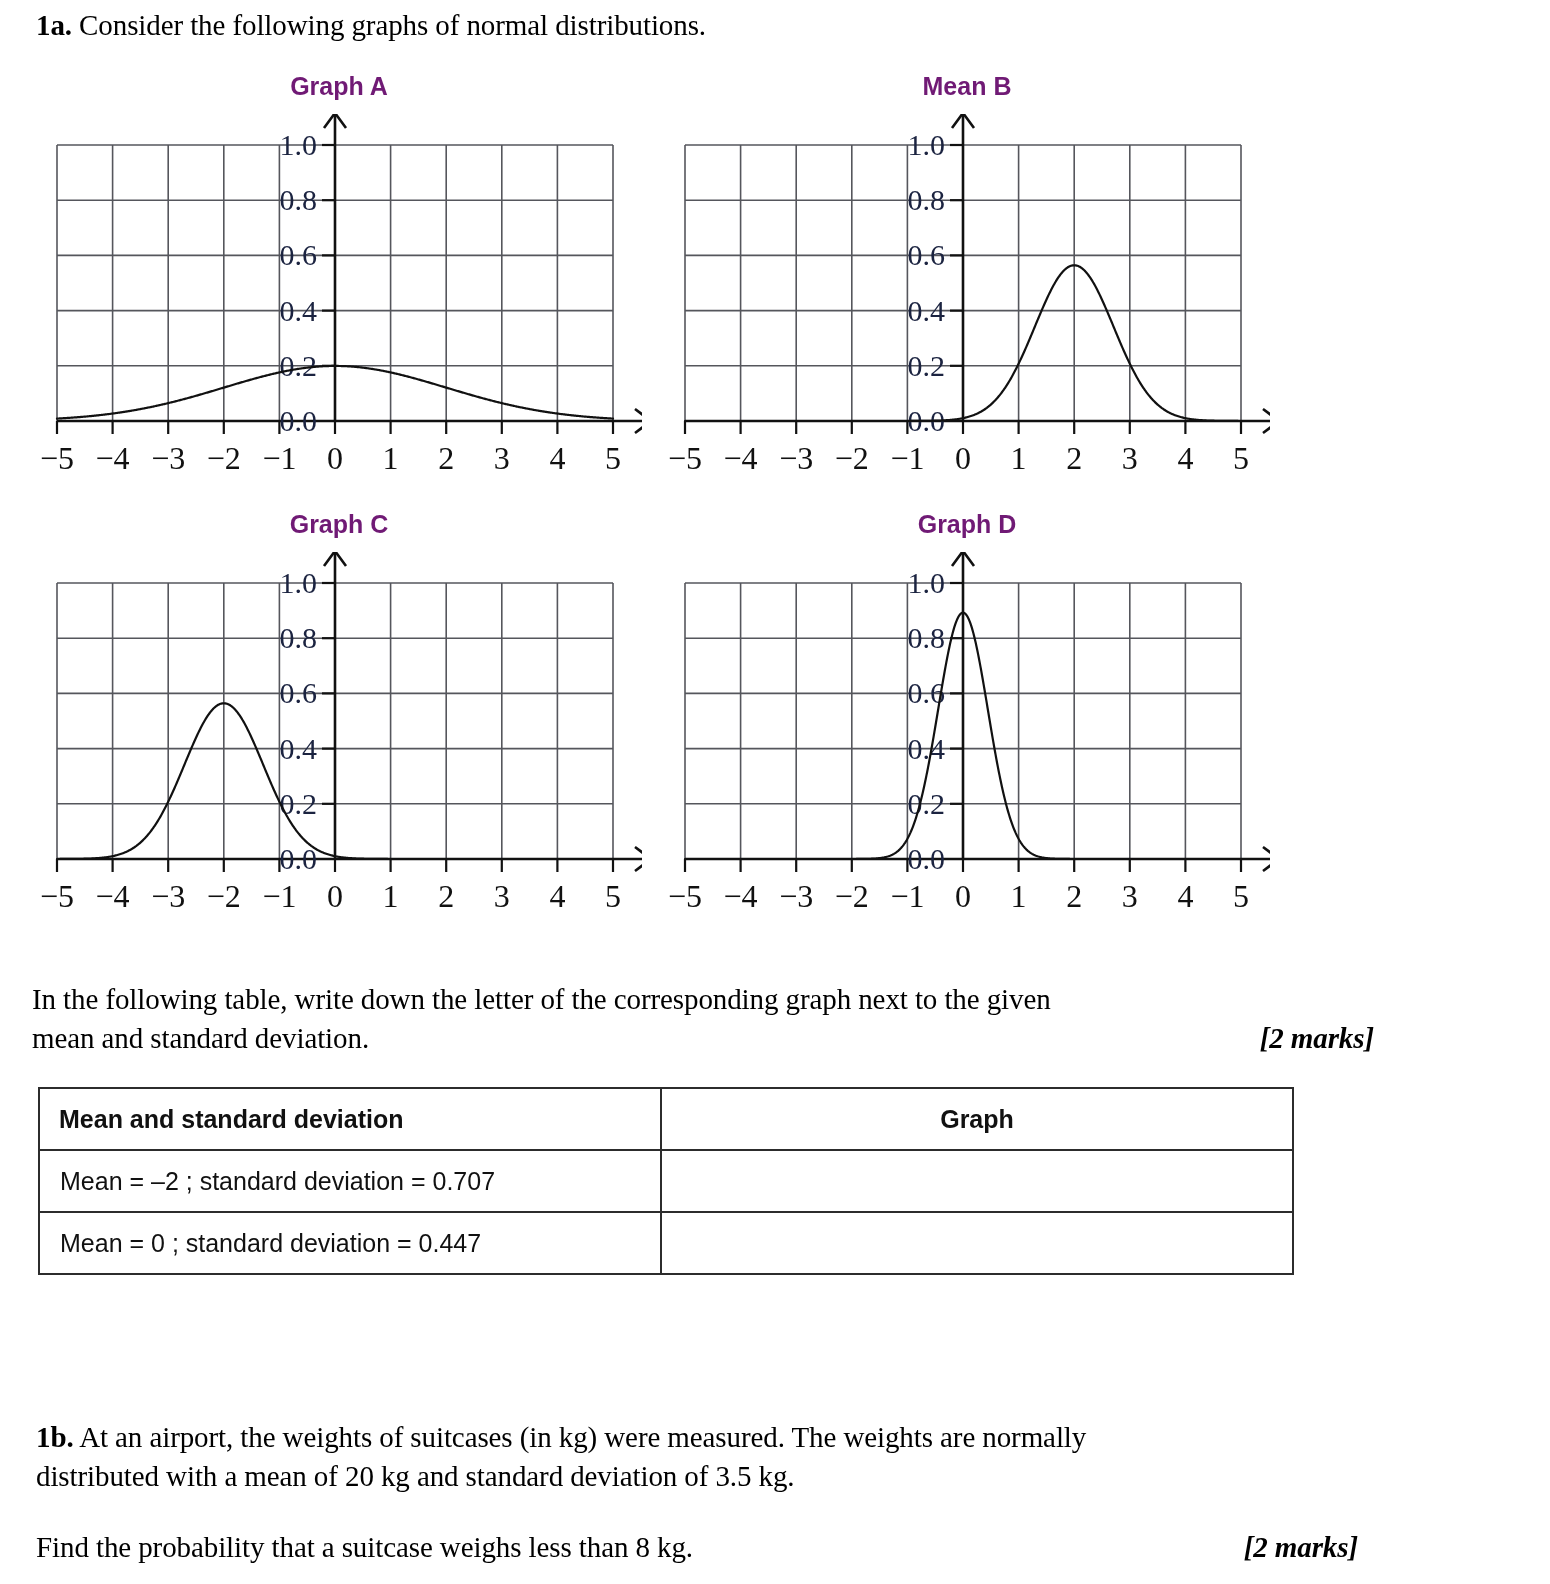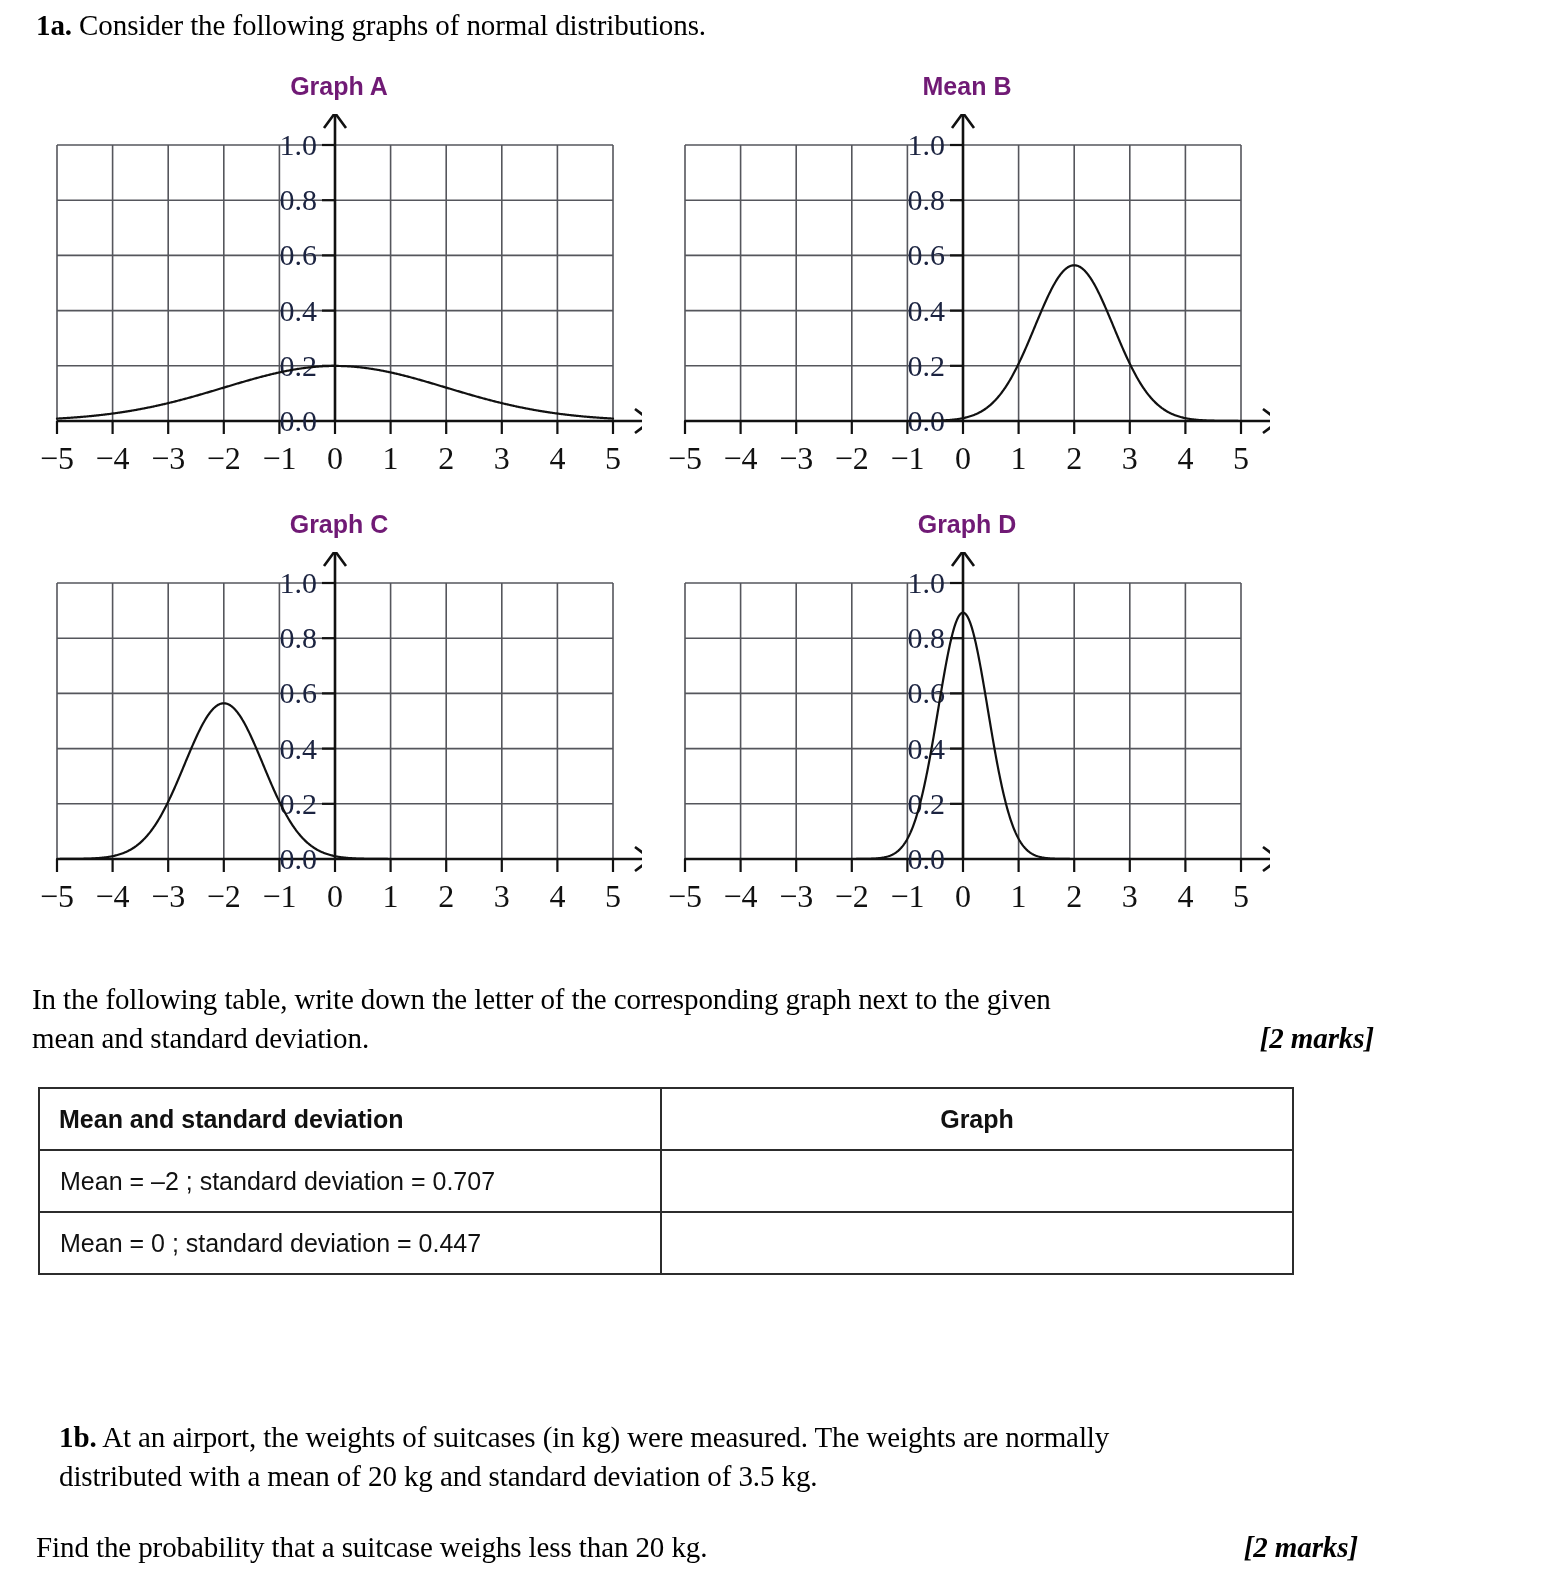--- a/index.html
+++ b/index.html
@@ -49,21 +49,20 @@
   #instruction-marks-1 {
     position: absolute;
     right: 28px;
     top: 39px;
   }
 
   #q1b-block {
     left: 36px;
     top: 1418px;
     width: 1400px;
-    margin-left: 23px;
   }
   #q1b-find-row {
     position: absolute;
     left: 36px;
     top: 1528px;
     width: 1400px;
   }
   #q1b-marks {
     position: absolute;
     right: 78px;
@@ -448,15 +447,15 @@
     </tr>
   </tbody>
 </table>
 
 <div class="q-text" id="q1b-block">
   <div><span class="q-lead">1b.</span><span> At an airport, the weights of suitcases (in kg) were measured. The weights are normally</span></div>
   <div>distributed with a mean of 20 kg and standard deviation of 3.5 kg.</div>
 </div>
 
 <div class="q-text" id="q1b-find-row">
-  <span>Find the probability that a suitcase weighs less than 20 kg.</span>
+  <span>Find the probability that a suitcase weighs less than 8 kg.</span>
   <span class="marks" id="q1b-marks">[2 marks]</span>
 </div>
 
 </body></html>

